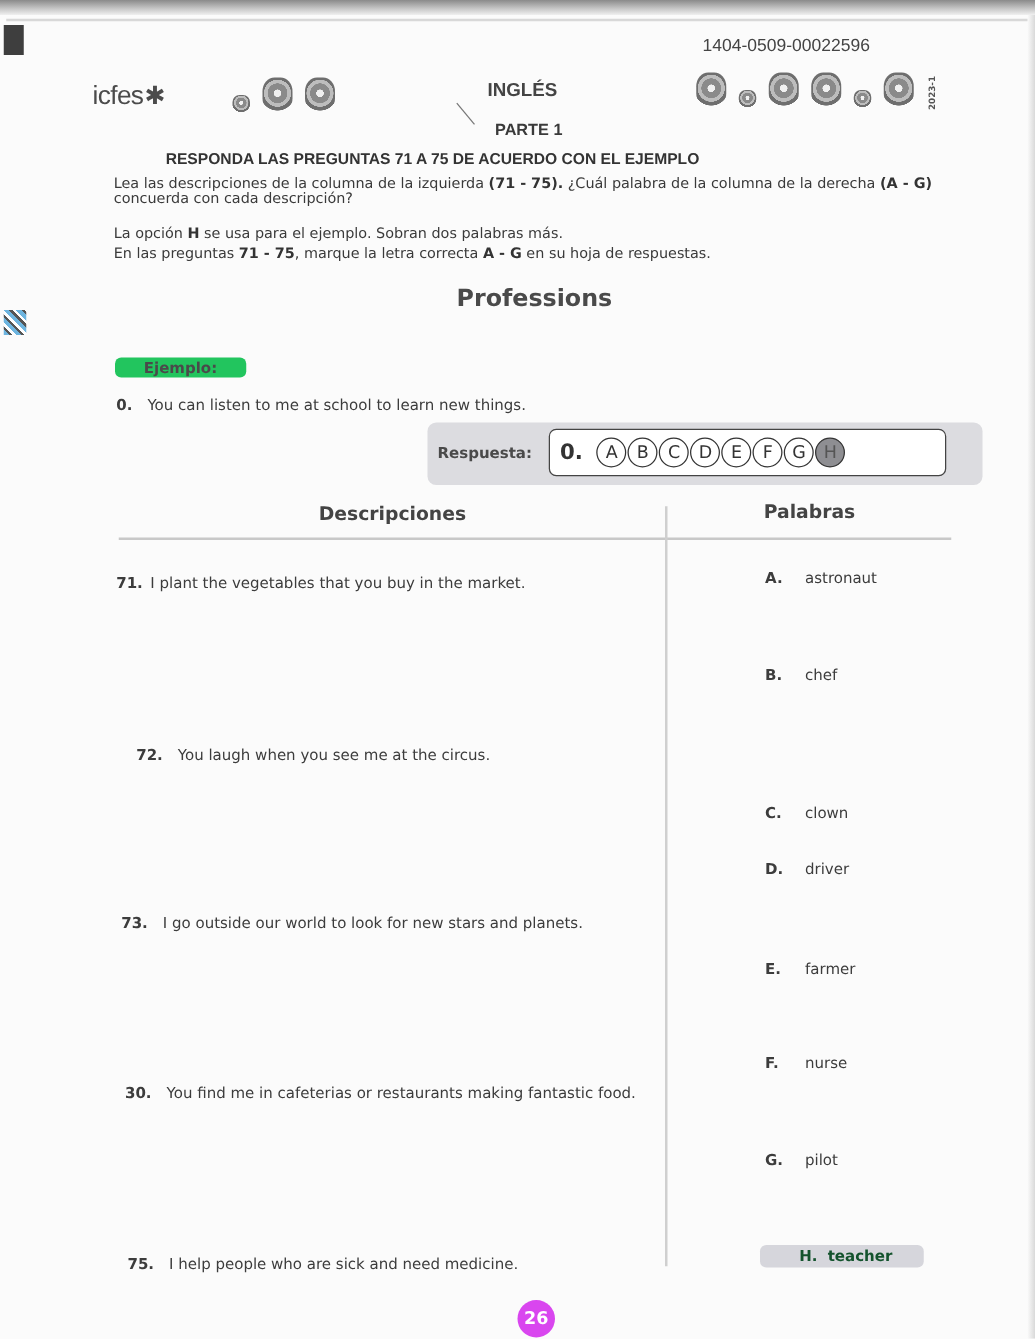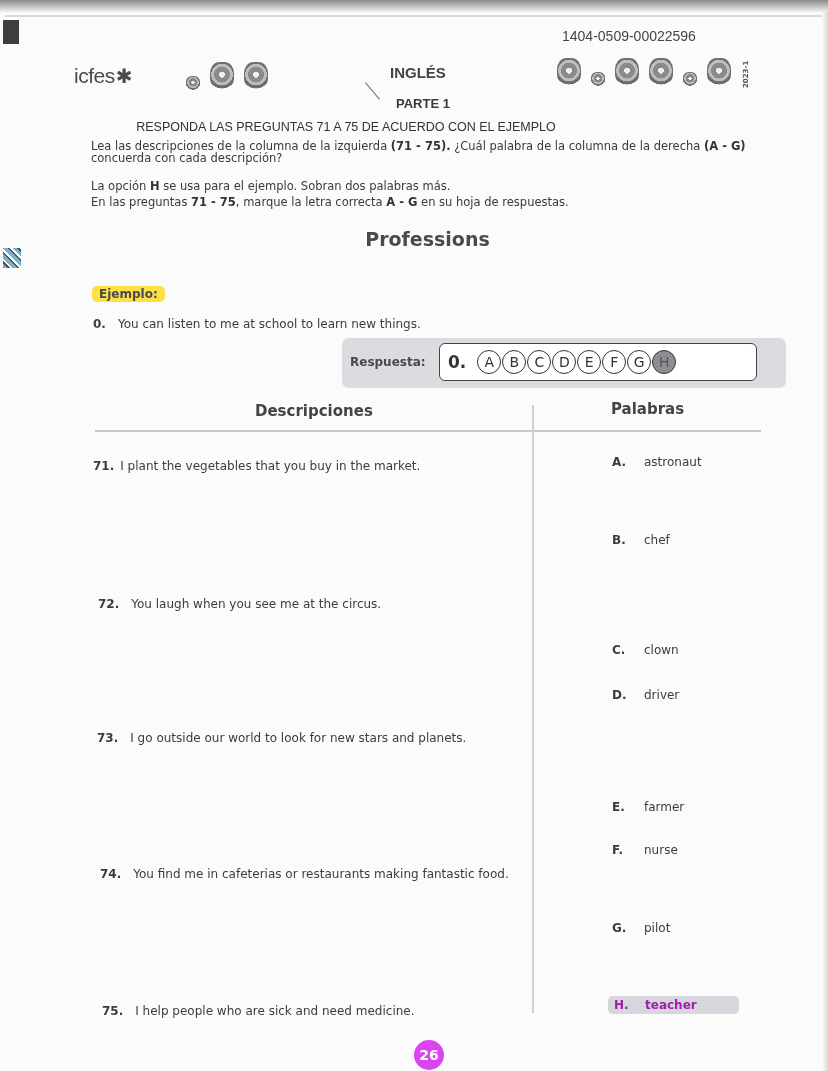--- a/index.html
+++ b/index.html
@@ -19,50 +19,50 @@
     .logo .star { font-size: 20px; margin-left: 1px; }
     .flowers { position: absolute; display: flex; align-items: flex-end; gap: 10px; }
     .flower { border-radius: 40%; background: radial-gradient(circle at 50% 45%, #f0f0f0 0 15%, #8a8a8a 16% 40%, #bdbdbd 41% 55%, #6e6e6e 56% 70%, transparent 72%); }
     .flower.s { width: 14px; height: 14px; }
     .flower.l { width: 24px; height: 28px; }
     .subject { position: absolute; left: 390px; top: 64px; font-family: "Liberation Sans", sans-serif; font-weight: bold; font-size: 15px; color: #444; }
     .slash { position: absolute; left: 372px; top: 80px; width: 1px; height: 22px; background: #777; transform: rotate(-40deg); }
     .parte { position: absolute; left: 396px; top: 96px; font-family: "Liberation Sans", sans-serif; font-weight: bold; font-size: 13px; color: #3a3a3a; }
     .year { position: absolute; left: 742px; top: 70px; font-size: 7px; font-weight: bold; transform: rotate(-90deg); transform-origin: left top; color: #555; }
 
-    .instr-title { position: absolute; left: 0; width: 692px; top: 120px; text-align: center; font-family: "Liberation Sans", sans-serif; font-weight: normal; font-size: 12.5px; color: #333; }
+    .instr-title { position: absolute; left: 0; width: 692px; top: 120px; text-align: center; font-family: "Liberation Sans", sans-serif; font-weight: bold; font-size: 12.5px; color: #333; }
     .instr { position: absolute; left: 91px; width: 680px; font-size: 11.5px; line-height: 12px; color: #3a3a3a; font-family: "DejaVu Sans", sans-serif; }
     .instr b { color: #333; }
     .i1 { top: 140px; }
     .i2 { top: 180px; }
     .i3 { top: 196px; }
 
     .title { position: absolute; left: 0; width: 855px; top: 228px; text-align: center; font-weight: bold; font-size: 19px; color: #4a4a4a; }
 
-    .ejemplo { position: absolute; left: 92px; top: 286px; padding: 1px 7px; background: #fde047; border-radius: 5px; font-weight: bold; font-size: 12px; color: #4a4a4a; }
+    .ejemplo { position: absolute; left: 92px; top: 286px; padding: 1px 23px; background: #22c55e; border-radius: 5px; font-weight: bold; font-size: 12px; color: #4a4a4a; }
     .q { position: absolute; font-size: 12px; color: #3c3c3c; }
     .q .num { font-weight: bold; margin-right: 12px; }
     .q0 { left: 93px; top: 317px; text-align: center; }
 
     .answer-box { position: absolute; left: 342px; top: 338px; width: 444px; height: 50px; background: #dcdce0; border-radius: 7px; }
     .answer-label { position: absolute; left: 8px; top: 17px; font-weight: bold; font-size: 12px; color: #4a4a4a; }
     .answer-inner { position: absolute; left: 97px; top: 5px; width: 318px; height: 38px; background: #fff; border: 1.5px solid #444; border-radius: 6px; display: flex; align-items: center; padding-left: 8px; gap: 1px; }
     .answer-num { font-weight: bold; font-size: 17px; color: #333; margin-right: 10px; }
     .bubble { width: 24px; height: 24px; border: 1.2px solid #333; border-radius: 50%; display: flex; align-items: center; justify-content: center; font-size: 14px; color: #333; background: #fff; }
     .bubble.filled { background: #8e8e92; color: #555; }
 
     .col-head { position: absolute; top: 402px; font-weight: bold; font-size: 15px; color: #444; }
     .ch-desc { left: 255px; }
     .ch-words { left: 611px; top: 400px; }
     .head-rule { position: absolute; left: 95px; top: 430px; width: 666px; height: 2px; background: #c8c8c8; }
     .col-rule { position: absolute; left: 532px; top: 405px; width: 2px; height: 608px; background: #cfcfcf; }
 
     .word { position: absolute; left: 612px; font-size: 12px; color: #3c3c3c; }
     .word .letter { font-weight: bold; display: inline-block; width: 32px; }
-    .word.hl { left: 608px; padding: 2px 8px 2px 6px; width: 131px; background: #d6d6dc; border-radius: 5px; font-weight: bold; color: #a21caf; }
+    .word.hl { left: 608px; padding: 2px 8px 2px 6px; width: 131px; background: #d6d6dc; border-radius: 5px; font-weight: bold; color: #14532d; text-align: center; }
     .word.hl .letter { width: 31px; }
 
     .page-num { position: absolute; left: 414px; top: 1040px; width: 30px; height: 30px; border-radius: 50%; background: #d946ef; color: #fff; font-weight: bold; font-size: 14px; display: flex; align-items: center; justify-content: center; }
   </style>
 </head>
 <body>
 
 <div class="scan-top"></div>
 <div class="page-edge"></div>
 <div class="right-edge"></div>
@@ -117,27 +117,27 @@
     <span class="bubble filled">H</span>
   </div>
 </div>
 
 <div class="col-head ch-desc">Descripciones</div>
 <div class="col-head ch-words">Palabras</div>
 <div class="head-rule"></div>
 <div class="col-rule"></div>
 
 <div class="q" style="left:93px; top:459px;"><span class="num" style="margin-right:6px">71.</span><span>I plant the vegetables that you buy in the market.</span></div>
-<div class="q" style="left:98px; top:597px;"><span class="num">72.</span><span>You laugh when you see me at the circus.</span></div>
+<div class="q" style="left:109px; top:597px;"><span class="num">72.</span><span>You laugh when you see me at the circus.</span></div>
 <div class="q" style="left:97px; top:731px;"><span class="num">73.</span><span>I go outside our world to look for new stars and planets.</span></div>
-<div class="q" style="left:100px; top:867px;"><span class="num">74.</span><span>You find me in cafeterias or restaurants making fantastic food.</span></div>
+<div class="q" style="left:100px; top:867px;"><span class="num">30.</span><span>You find me in cafeterias or restaurants making fantastic food.</span></div>
 <div class="q" style="left:102px; top:1004px;"><span class="num">75.</span><span>I help people who are sick and need medicine.</span></div>
 
 <div class="word" style="top:455px;"><span class="letter">A.</span><span>astronaut</span></div>
 <div class="word" style="top:533px;"><span class="letter">B.</span><span>chef</span></div>
 <div class="word" style="top:643px;"><span class="letter">C.</span><span>clown</span></div>
 <div class="word" style="top:688px;"><span class="letter">D.</span><span>driver</span></div>
-<div class="word" style="top:800px;"><span class="letter">E.</span><span>farmer</span></div>
+<div class="word" style="top:768px;"><span class="letter">E.</span><span>farmer</span></div>
 <div class="word" style="top:843px;"><span class="letter">F.</span><span>nurse</span></div>
 <div class="word" style="top:921px;"><span class="letter">G.</span><span>pilot</span></div>
 <div class="word hl" style="top:996px;"><span class="letter">H.</span><span>teacher</span></div>
 
 <div class="page-num">26</div>
 
 </body></html>

